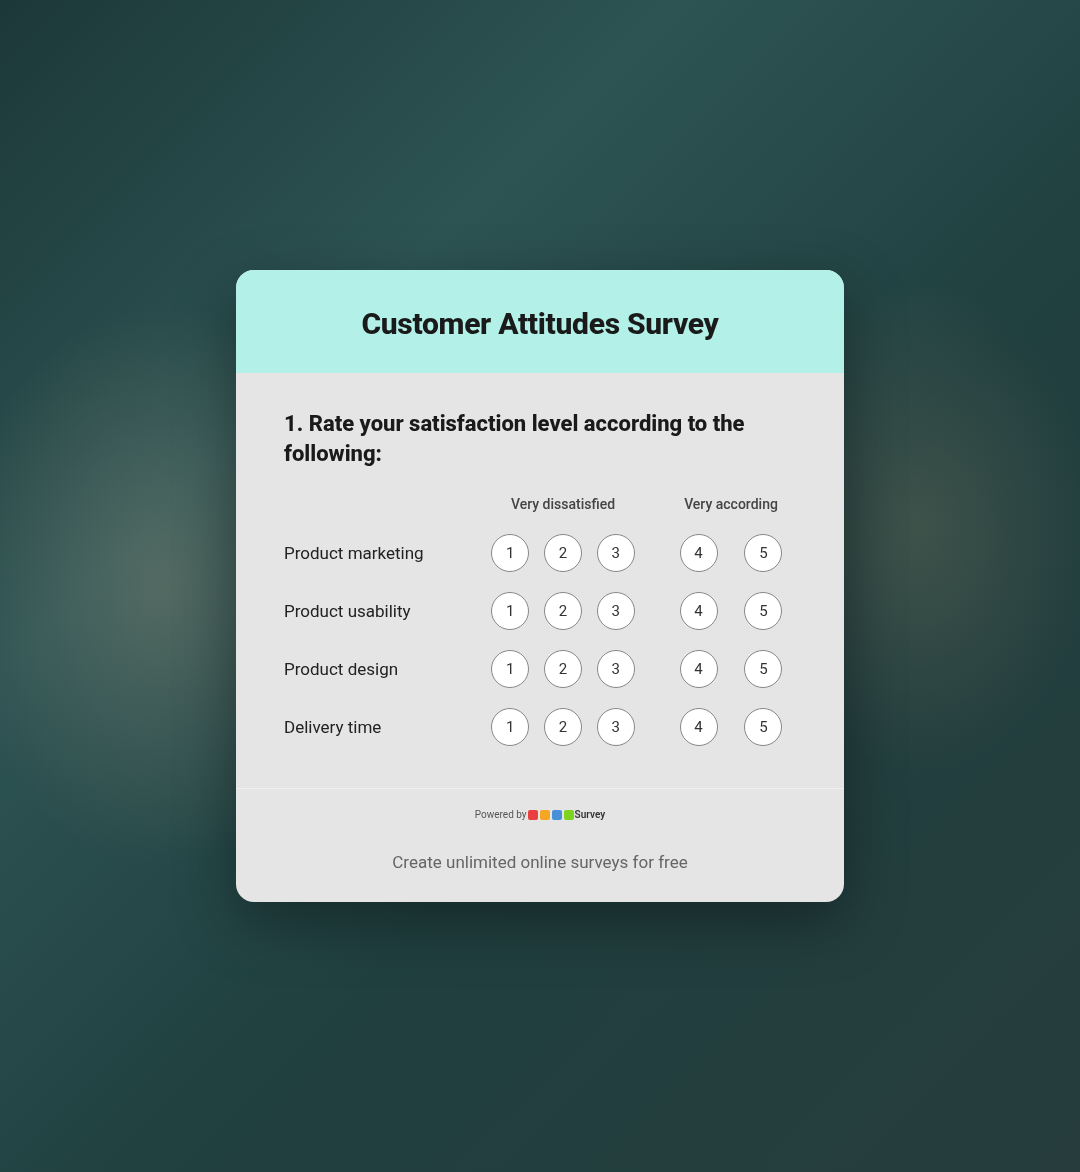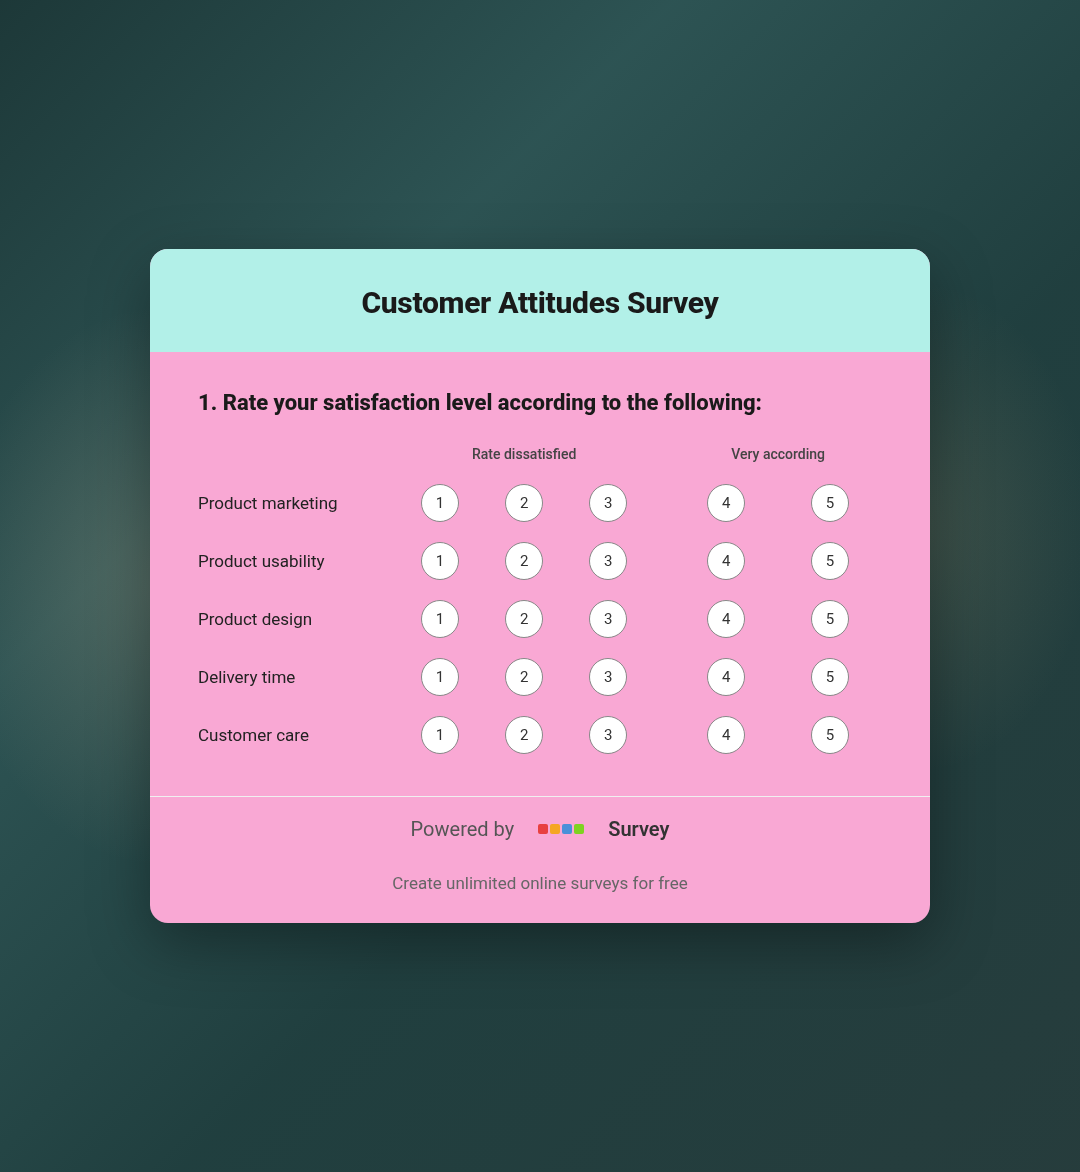--- a/index.html
+++ b/index.html
@@ -30,23 +30,23 @@
 
     .page-center {
       position: absolute;
       inset: 0;
       display: flex;
       align-items: center;
       justify-content: center;
     }
 
     .survey-card {
-      background: #f9a8d4;
+      background: #e5e5e5;
       border-radius: 18px;
-      width: 780px;
+      width: 608px;
       overflow: hidden;
       box-shadow: 0 20px 60px rgba(0,0,0,0.35);
     }
 
     .card-header {
       background: #b2f0e8;
       padding: 36px 48px 32px;
       text-align: center;
     }
 
@@ -131,22 +131,22 @@
     .card-footer {
       padding: 20px 48px 30px;
       text-align: center;
       border-top: 1px solid #f0f0f0;
     }
 
     .powered-by {
       display: flex;
       align-items: center;
       justify-content: center;
-      gap: 24px;
-      font-size: 20px;
+      gap: 1px;
+      font-size: 10px;
       color: #555;
       margin-bottom: 4px;
     }
 
     .zoho-logo {
       display: inline-flex;
       gap: 2px;
       align-items: center;
     }
 
@@ -184,21 +184,21 @@
     <div class="card-body">
       <div class="question-title">
         <span>1.</span>
         <span>Rate your satisfaction level according to the following:</span>
       </div>
 
       <table class="rating-table">
         <thead>
           <tr>
             <th class="label-col"></th>
-            <th class="very-dissatisfied" colspan="3">Rate dissatisfied</th>
+            <th class="very-dissatisfied" colspan="3">Very dissatisfied</th>
             <th class="divider-col"></th>
             <th class="very-satisfied" colspan="2">Very according</th>
           </tr>
         </thead>
         <tbody id="rating-tbody">
         <tr>
               <td class="row-label">Product marketing</td>
               <td><div class="radio-circle">1</div></td>
               <td><div class="radio-circle">2</div></td>
               <td><div class="radio-circle">3</div></td>
@@ -219,29 +219,20 @@
               <td class="row-label">Product design</td>
               <td><div class="radio-circle">1</div></td>
               <td><div class="radio-circle">2</div></td>
               <td><div class="radio-circle">3</div></td>
               <td class="divider-col"></td>
               <td><div class="radio-circle">4</div></td>
               <td><div class="radio-circle">5</div></td>
             </tr>
             <tr>
               <td class="row-label">Delivery time</td>
-              <td><div class="radio-circle">1</div></td>
-              <td><div class="radio-circle">2</div></td>
-              <td><div class="radio-circle">3</div></td>
-              <td class="divider-col"></td>
-              <td><div class="radio-circle">4</div></td>
-              <td><div class="radio-circle">5</div></td>
-            </tr>
-            <tr>
-              <td class="row-label">Customer care</td>
               <td><div class="radio-circle">1</div></td>
               <td><div class="radio-circle">2</div></td>
               <td><div class="radio-circle">3</div></td>
               <td class="divider-col"></td>
               <td><div class="radio-circle">4</div></td>
               <td><div class="radio-circle">5</div></td>
             </tr>
           </tbody>
       </table>
     </div>

